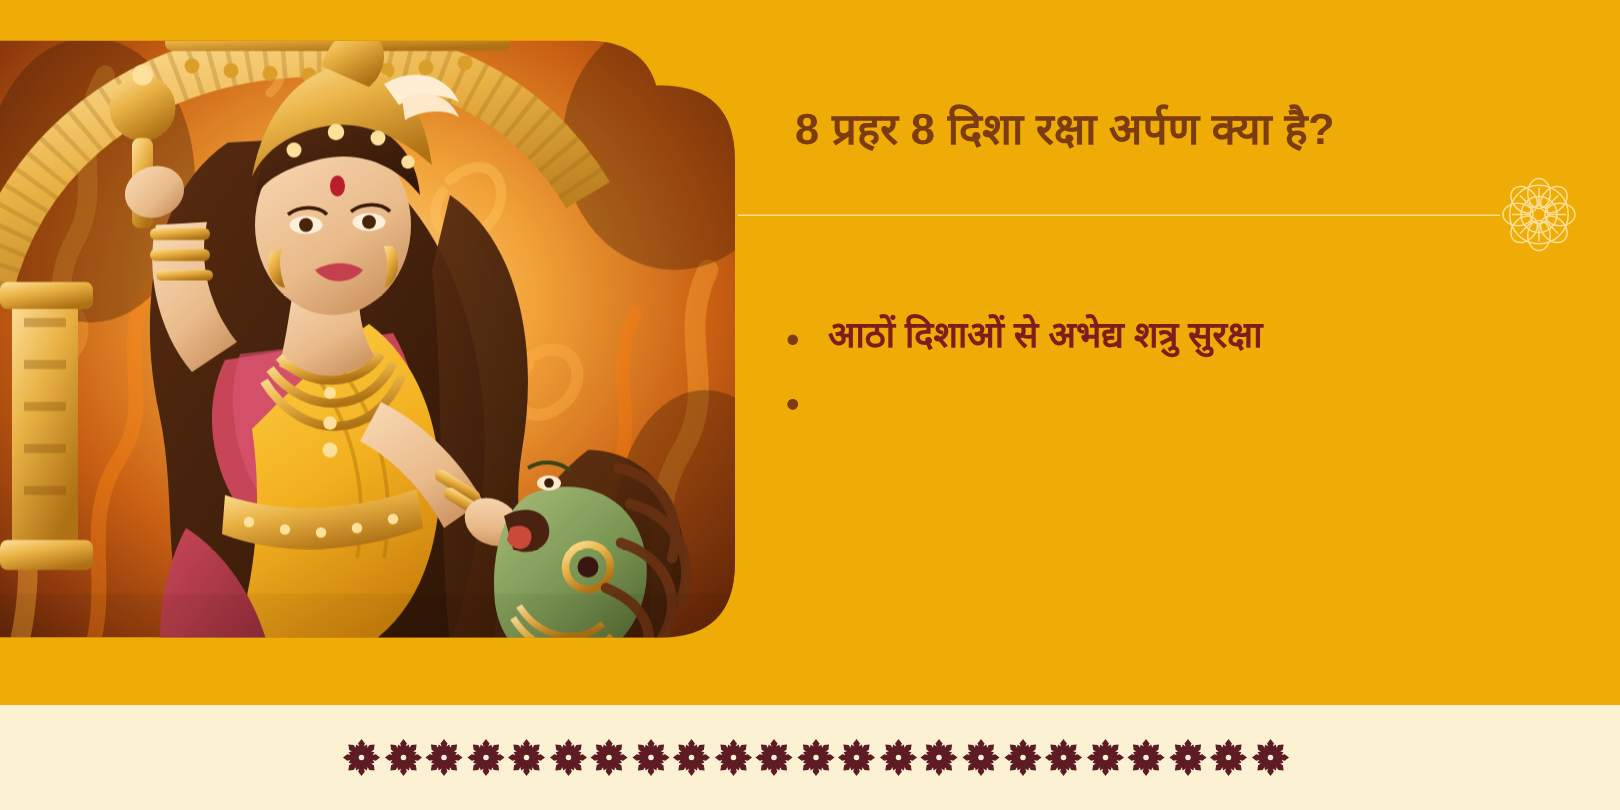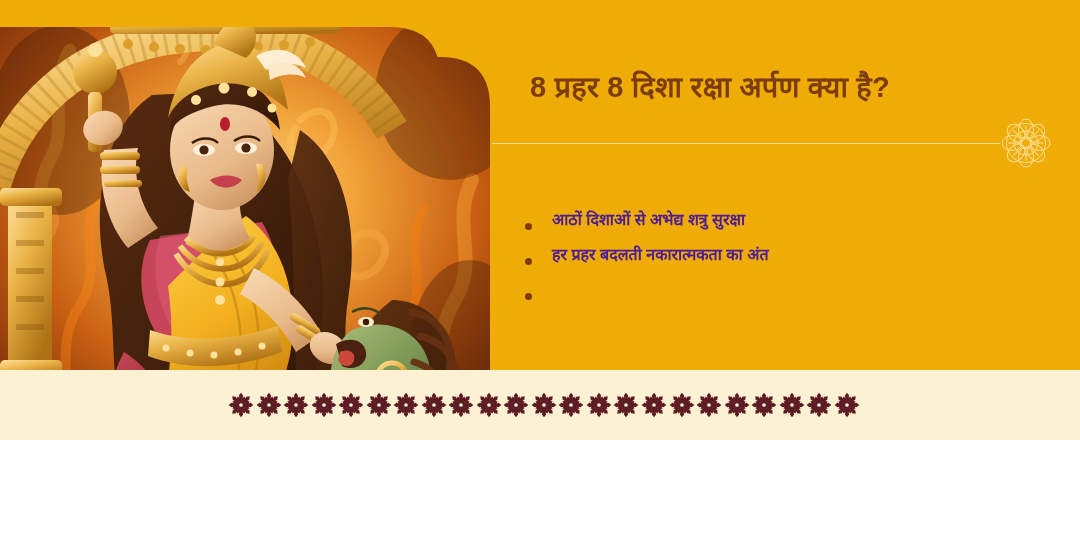--- a/index.html
+++ b/index.html
@@ -7,21 +7,21 @@
     padding: 0;
     background: #ffffff;
   }
   body {
     font-family: "Liberation Sans", "DejaVu Sans", sans-serif;
   }
 
   .slide {
     position: relative;
     width: 1080px;
-    height: 440px;
+    height: 540px;
     overflow: hidden;
     background: #efab06;
   }
 
   
   .bottom-band {
     position: absolute;
     left: 0;
     bottom: 0;
     width: 1080px;
@@ -109,24 +109,24 @@
     left: 30px;
     top: 212px;
     width: 540px;
     list-style: none;
     margin: 0;
     padding: 0;
   }
   .bullets li {
     position: relative;
     padding-left: 30px;
-    font-size: 16px;
+    font-size: 24px;
     font-weight: bold;
     line-height: 1.0;
-    color: #4c1d95;
+    color: #7f1d1d;
     margin-bottom: 19px;
     white-space: nowrap;
   }
   .bullets li .dot {
     position: absolute;
     left: 3px;
     top: 11px;
     width: 7px;
     height: 7px;
     border-radius: 50%;
@@ -411,21 +411,20 @@
       </svg>
     </div>
 
     <ul class="bullets">
       <li>
         <span class="dot"></span>
         <span>आठों दिशाओं से अभेद्य शत्रु सुरक्षा</span>
       </li>
       <li>
         <span class="dot"></span>
-        <span>हर प्रहर बदलती नकारात्मकता का अंत</span>
       </li>
       <li>
         <span class="dot"></span>
       </li>
     </ul>
   </div>
 
   <div class="bottom-band">
     <div class="flower-row" id="flower-row">
         <svg class="flower" viewBox="0 0 24 24">

